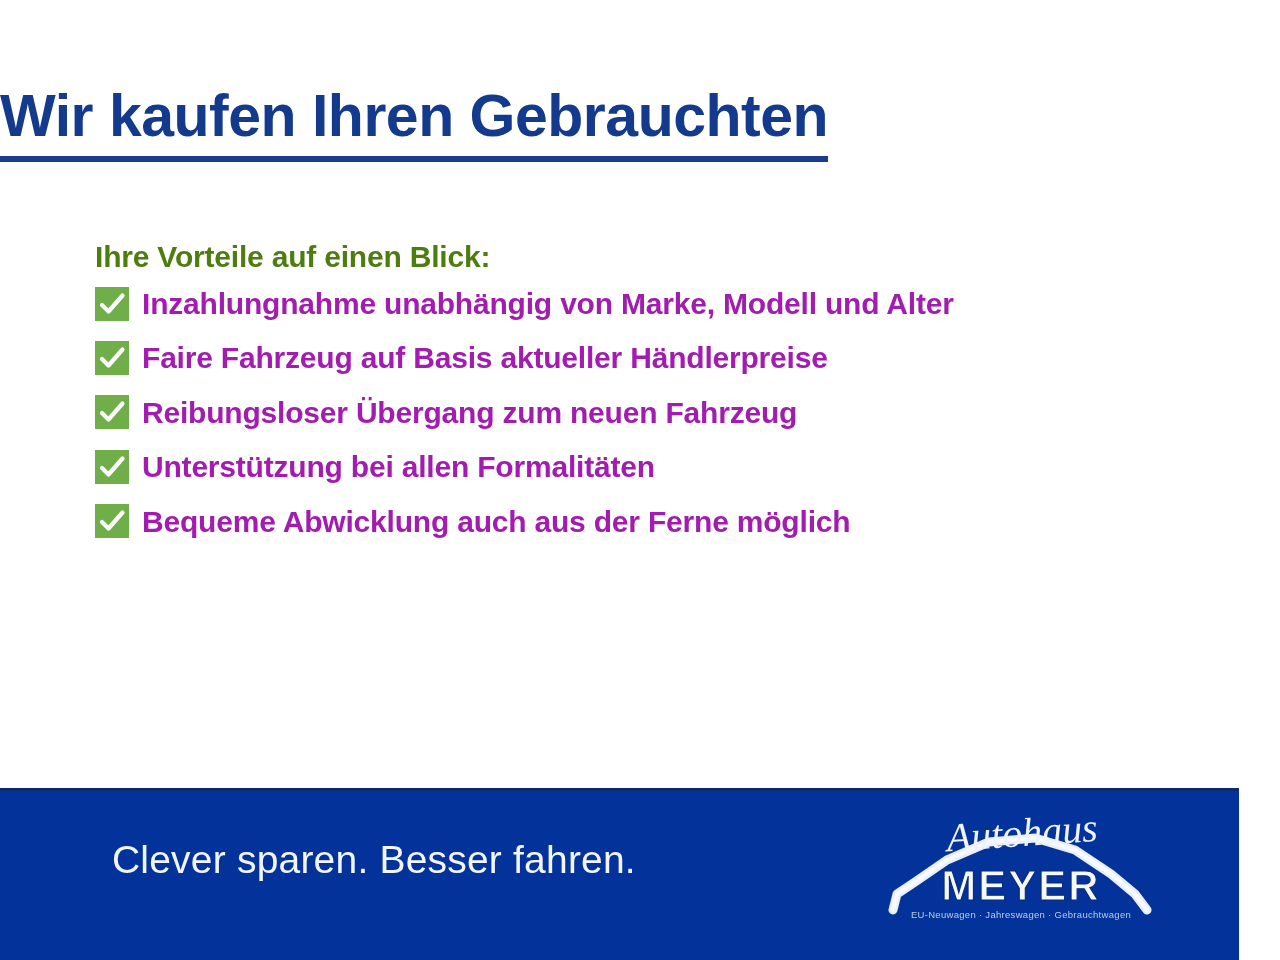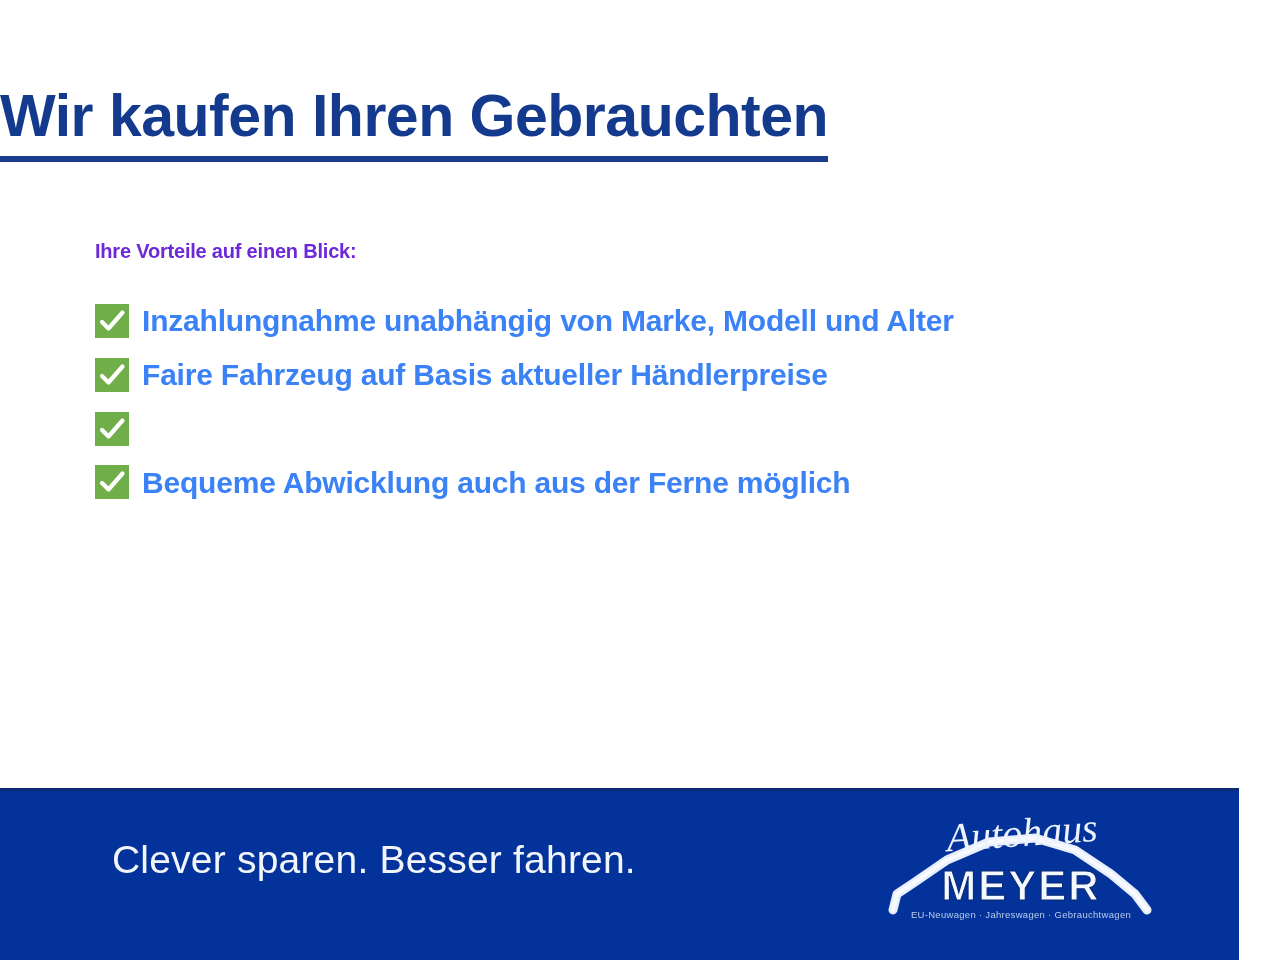--- a/index.html
+++ b/index.html
@@ -45,24 +45,24 @@
   }
 
   
   .content {
     position: absolute;
     top: 240px;
     left: 95px;
     width: 1120px;
   }
   .subheading {
-    font-size: 20px;
+    font-size: 30px;
     font-weight: bold;
-    color: #6d28d9;
-    margin: 0 0 40px 0;
+    color: #4d7c0f;
+    margin: 0 0 12px 0;
     letter-spacing: -0.2px;
   }
 
   .advantages {
     list-style: none;
     margin: 0;
     padding: 0;
   }
   .advantage-item {
     display: flex;
@@ -72,21 +72,21 @@
   .check-icon {
     flex: 0 0 auto;
     width: 34px;
     height: 34px;
     margin-right: 13px;
     display: block;
   }
   .advantage-text {
     font-size: 30px;
     font-weight: bold;
-    color: #3b82f6;
+    color: #a21caf;
     line-height: 1.18;
     letter-spacing: -0.2px;
     white-space: nowrap;
   }
 
   
   .footer {
     position: absolute;
     left: 0;
     bottom: 0;
@@ -153,28 +153,38 @@
       <li class="advantage-item">
         <span class="check-icon">
           <svg viewBox="0 0 34 34" xmlns="http://www.w3.org/2000/svg">
             <rect x="0" y="0" width="34" height="34" fill="#6fae48"></rect>
             <path d="M7 18 L13.5 24.5 L27.5 8.5" stroke="#ffffff" stroke-width="4.2" fill="none" stroke-linecap="round" stroke-linejoin="round"></path>
           </svg>
         </span>
         <span class="advantage-text">Faire Fahrzeug auf Basis aktueller Händlerpreise</span>
       </li>
 
-
-      <li class="advantage-item">
-        <span class="check-icon">
-          <svg viewBox="0 0 34 34" xmlns="http://www.w3.org/2000/svg">
-            <rect x="0" y="0" width="34" height="34" fill="#6fae48"></rect>
-            <path d="M7 18 L13.5 24.5 L27.5 8.5" stroke="#ffffff" stroke-width="4.2" fill="none" stroke-linecap="round" stroke-linejoin="round"></path>
-          </svg>
-        </span>
+      <li class="advantage-item">
+        <span class="check-icon">
+          <svg viewBox="0 0 34 34" xmlns="http://www.w3.org/2000/svg">
+            <rect x="0" y="0" width="34" height="34" fill="#6fae48"></rect>
+            <path d="M7 18 L13.5 24.5 L27.5 8.5" stroke="#ffffff" stroke-width="4.2" fill="none" stroke-linecap="round" stroke-linejoin="round"></path>
+          </svg>
+        </span>
+        <span class="advantage-text">Reibungsloser Übergang zum neuen Fahrzeug</span>
+      </li>
+
+      <li class="advantage-item">
+        <span class="check-icon">
+          <svg viewBox="0 0 34 34" xmlns="http://www.w3.org/2000/svg">
+            <rect x="0" y="0" width="34" height="34" fill="#6fae48"></rect>
+            <path d="M7 18 L13.5 24.5 L27.5 8.5" stroke="#ffffff" stroke-width="4.2" fill="none" stroke-linecap="round" stroke-linejoin="round"></path>
+          </svg>
+        </span>
+        <span class="advantage-text">Unterstützung bei allen Formalitäten</span>
       </li>
 
       <li class="advantage-item">
         <span class="check-icon">
           <svg viewBox="0 0 34 34" xmlns="http://www.w3.org/2000/svg">
             <rect x="0" y="0" width="34" height="34" fill="#6fae48"></rect>
             <path d="M7 18 L13.5 24.5 L27.5 8.5" stroke="#ffffff" stroke-width="4.2" fill="none" stroke-linecap="round" stroke-linejoin="round"></path>
           </svg>
         </span>
         <span class="advantage-text">Bequeme Abwicklung auch aus der Ferne möglich</span>

